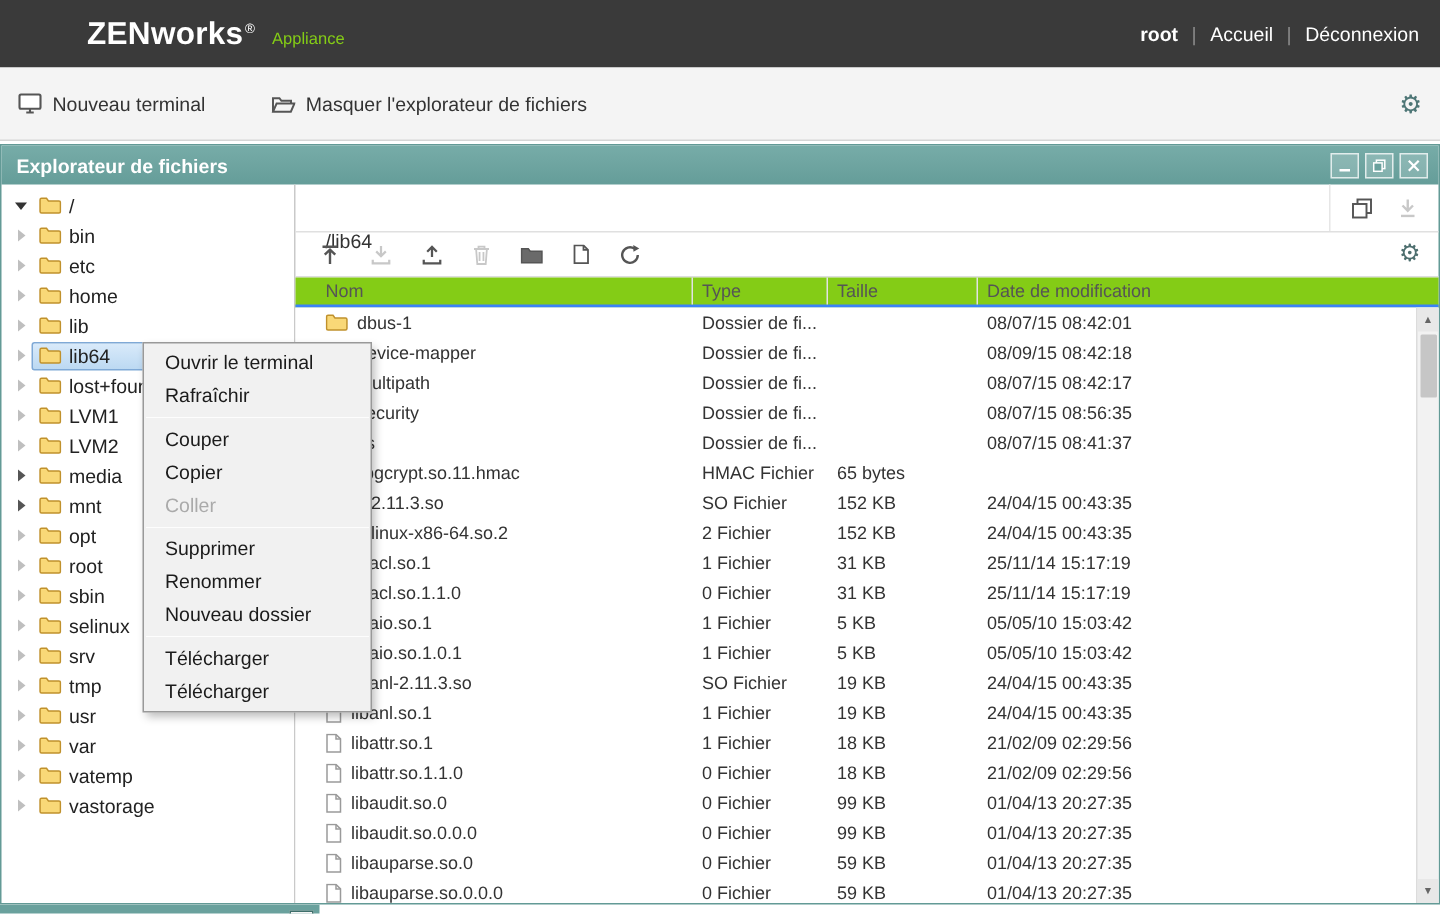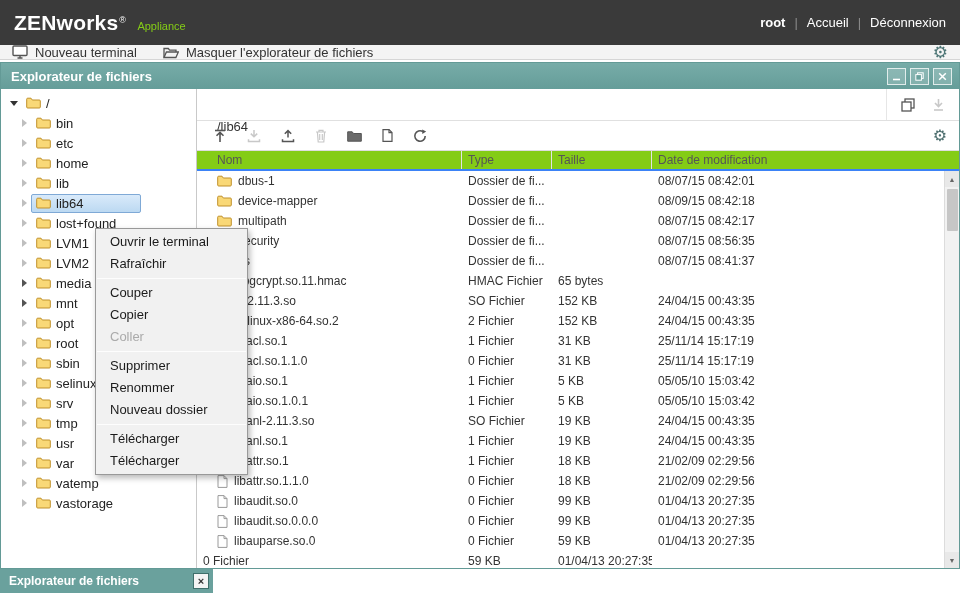--- a/index.html
+++ b/index.html
@@ -1,44 +1,44 @@
 <!DOCTYPE html>
 <html><head>
 <meta charset="utf-8">
 <style>
   * { margin:0; padding:0; box-sizing:border-box; }
   html,body { width:960px; height:609px; overflow:hidden; }
   body { font-family:"Liberation Sans", sans-serif; background:#fff; position:relative; }
 
   
   .topbar { height:45px; background:#3a3a3a; display:flex; align-items:center; padding:0 14px; }
-  .brand-zen { color:#fff; font-size:21px; font-weight:bold; letter-spacing:.2px; }
+  .brand-zen { color:#fff; font-size:21px; font-weight:bold; letter-spacing:.2px;margin-left:44px; }
   .brand-reg { color:#fff; font-size:9px; vertical-align:super; margin-left:1px; }
   .brand-app { color:#84cc16; font-size:11px; margin-left:7px; }
   .topnav { margin-left:auto; display:flex; align-items:center; gap:9px; font-size:13px; color:#fff; }
   .topnav .sep { color:#8a8a8a; }
   .topnav .user { font-weight:bold; }
   .topnav .lnk { cursor:pointer; }
 
   
-  .menubar { height:15px; background:#f4f4f4; border-bottom:1px solid #d6d6d6; display:flex; align-items:center; padding:0 12px; gap:26px; }
+  .menubar { height:49px; background:#f4f4f4; border-bottom:1px solid #d6d6d6; display:flex; align-items:center; padding:0 12px; gap:44px; }
   .mitem { display:flex; align-items:center; gap:7px; font-size:13px; color:#333; cursor:pointer; }
   .gearbtn { margin-left:auto; color:#4e7676; font-size:17px; line-height:1; cursor:pointer; }
 
   
   .window { margin-top:2px; height:507px; border:1px solid #639a96; background:#fff; position:relative; }
   .titlebar { height:26px; background:linear-gradient(#77aca8,#659d99); display:flex; align-items:center; padding:0 7px 0 10px; }
   .titlebar .t { color:#fff; font-weight:bold; font-size:13px; flex:1; }
   .winbtn { width:19px; height:17px; margin-left:4px; background:rgba(255,255,255,.18); border:1px solid rgba(255,255,255,.75); display:flex; align-items:center; justify-content:center; cursor:pointer; }
   .winbody { display:flex; height:479px; }
 
   
   .tree { width:196px; border-right:1px solid #c9c9c9; padding-top:4px; overflow:hidden; flex:none; }
   .trow { height:20px; display:flex; align-items:center; font-size:13px; color:#222; padding-left:6px; cursor:pointer; }
-  .trow.child { padding-left:16px; }
+  .trow.child { padding-left:6px; }
   .trow .arrow { width:14px; display:flex; justify-content:center; flex:none; }
   .caret { width:0; height:0; border-left:5px solid #bfbfbf; border-top:4px solid transparent; border-bottom:4px solid transparent; }
   .caret.dark { border-left-color:#555; }
   .caret-open { width:0; height:0; border-top:5px solid #333; border-left:4px solid transparent; border-right:4px solid transparent; }
   .chip { display:flex; align-items:center; gap:5px; padding:1px 4px; border:1px solid transparent; border-radius:2px; }
   .trow.selected .chip { background:linear-gradient(#d9eafa,#bcd9f2); border-color:#7fa9d6; min-width:110px; }
   .icn { display:flex; align-items:center; flex:none; }
 
   
   .main { flex:1; display:flex; flex-direction:column; min-width:0; }
@@ -762,20 +762,30 @@
                     <path d="M7 .6 V3.6 H10" fill="none" stroke="#9a9a9a"></path>
                   </svg>
       </span>
       <span>libauparse.so.0</span>
     </div>
     <div class="cell">0 Fichier</div>
     <div class="cell">59 KB</div>
     <div class="cell">01/04/13 20:27:35</div>
   </div>
             <div class="frow">
+    <div class="name">
+
+      <span class="icn icon-file">
+        <svg width="11" height="13" viewBox="0 0 11 13">
+                    <path d="M1 .6 H7 L10 3.6 V12.4 H1 Z" fill="#fff" stroke="#9a9a9a"></path>
+                    <path d="M7 .6 V3.6 H10" fill="none" stroke="#9a9a9a"></path>
+                  </svg>
+      </span>
+      <span>libauparse.so.0.0.0</span>
+    </div>
     <div class="cell">0 Fichier</div>
     <div class="cell">59 KB</div>
     <div class="cell">01/04/13 20:27:35</div>
   </div>
           </div>
         <div class="vscroll">
           <span class="sbtn">▲</span>
           <span class="sthumb"></span>
           <span class="sbtn down">▼</span>
         </div>

